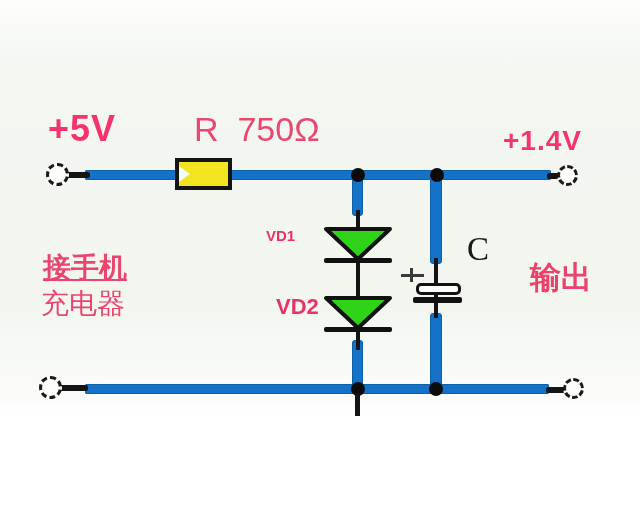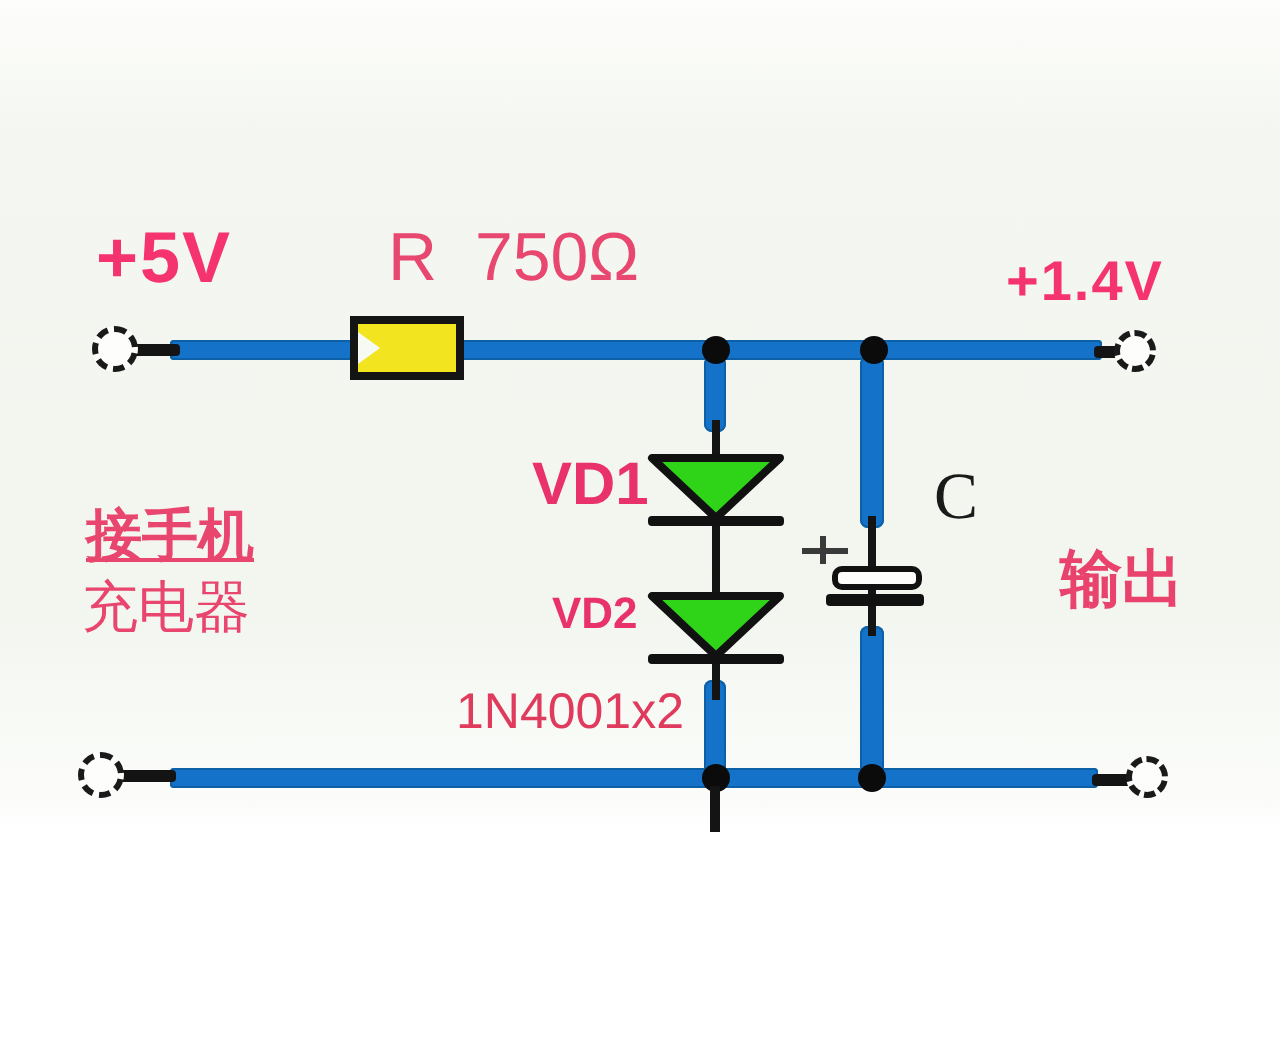--- a/index.html
+++ b/index.html
@@ -85,25 +85,24 @@
   <div class="dot" style="left:351px;top:382px;"></div>
   <div class="dot" style="left:429px;top:382px;"></div>
 
   <div class="blackline" style="left:355px;top:393px;width:5px;height:27px;"></div>
   <div class="gnd-bar"></div>
 
   <div class="lbl pink-bold" style="left:48px;top:111px;font-size:36px;letter-spacing:1px;">+5V</div>
   <div class="lbl pink" style="left:163px;top:112px;font-size:34px;font-weight:500;color:#e8476f;margin-left:31px;">R  750Ω</div>
   <div class="lbl pink-bold" style="left:503px;top:127px;font-size:28px;letter-spacing:1px;">+1.4V</div>
 
-  <div class="lbl pink-bold" style="left:266px;top:228px;font-size:30px;color:#e9316c;">VD1</div>
+  <div class="lbl pink-bold" style="left:266px;top:228px;font-size:15px;color:#e9316c;">VD1</div>
   <div class="lbl pink-bold" style="left:264px;top:296px;font-size:22px;color:#e9316c;margin-left:12px;">VD2</div>
 
   <div class="lbl pink" style="left:43px;top:254px;font-size:28px;font-weight:700;color:#e9466f;text-decoration:underline;">接手机</div>
   <div class="lbl pink" style="left:41px;top:290px;font-size:28px;font-weight:400;color:#e9466f;">充电器</div>
 
-  <div class="lbl pink" style="left:228px;top:344px;font-size:25px;font-weight:400;color:#e03a5c;">1N4001x2</div>
 
   <div class="lbl black-serif" style="left:467px;top:233px;font-size:33px;">C</div>
 
-  <div class="lbl pink" style="left:530px;top:262px;font-size:31px;font-weight:700;color:#e9426c;margin-top:12px;">输出</div>
+  <div class="lbl pink" style="left:530px;top:262px;font-size:31px;font-weight:700;color:#e9426c;">输出</div>
 
 </div>
 
 </body></html>

